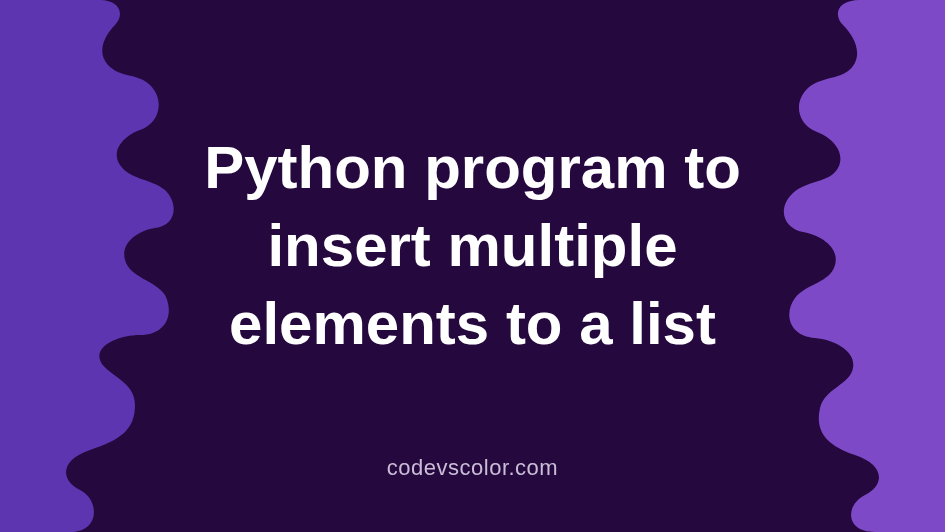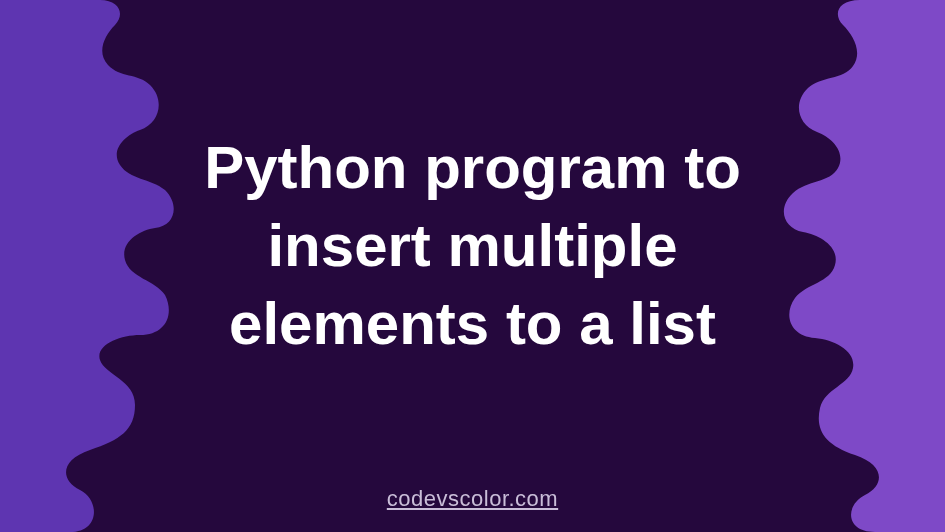--- a/index.html
+++ b/index.html
@@ -49,30 +49,29 @@
     .title-text {
       color: #ffffff;
       font-size: 60px;
       font-weight: 700;
       text-align: center;
       line-height: 1.3;
       max-width: 640px;
     }
     .site-name {
       position: absolute;
-      bottom: 20px;
+      bottom: 51px;
       left: 0;
       right: 0;
       text-align: center;
       color: #c9bdd8;
       font-size: 22px;
       font-weight: 400;
       letter-spacing: 0.5px;
       z-index: 2;
-      text-decoration: underline;
     }
   </style>
 </head>
 <body>
 
 <div class="banner">
   <svg class="blob-left" viewBox="0 0 200 532" preserveAspectRatio="none">
     <path fill="#5e35b1" d="
       M0,0 L0,532 L70,532
       C100,532 100,500 80,490

